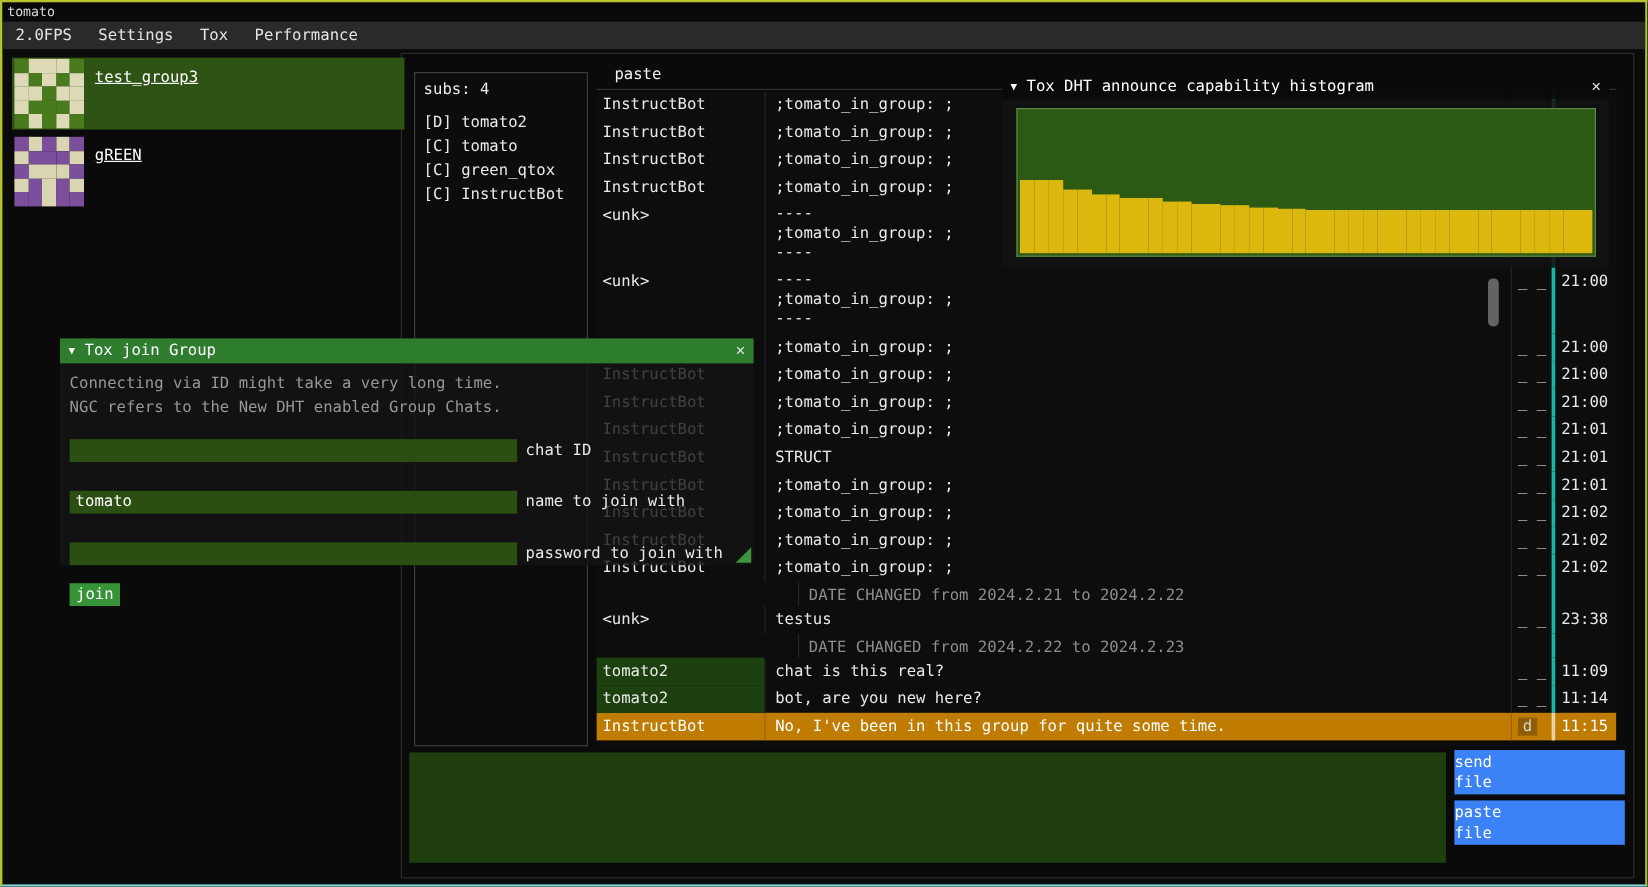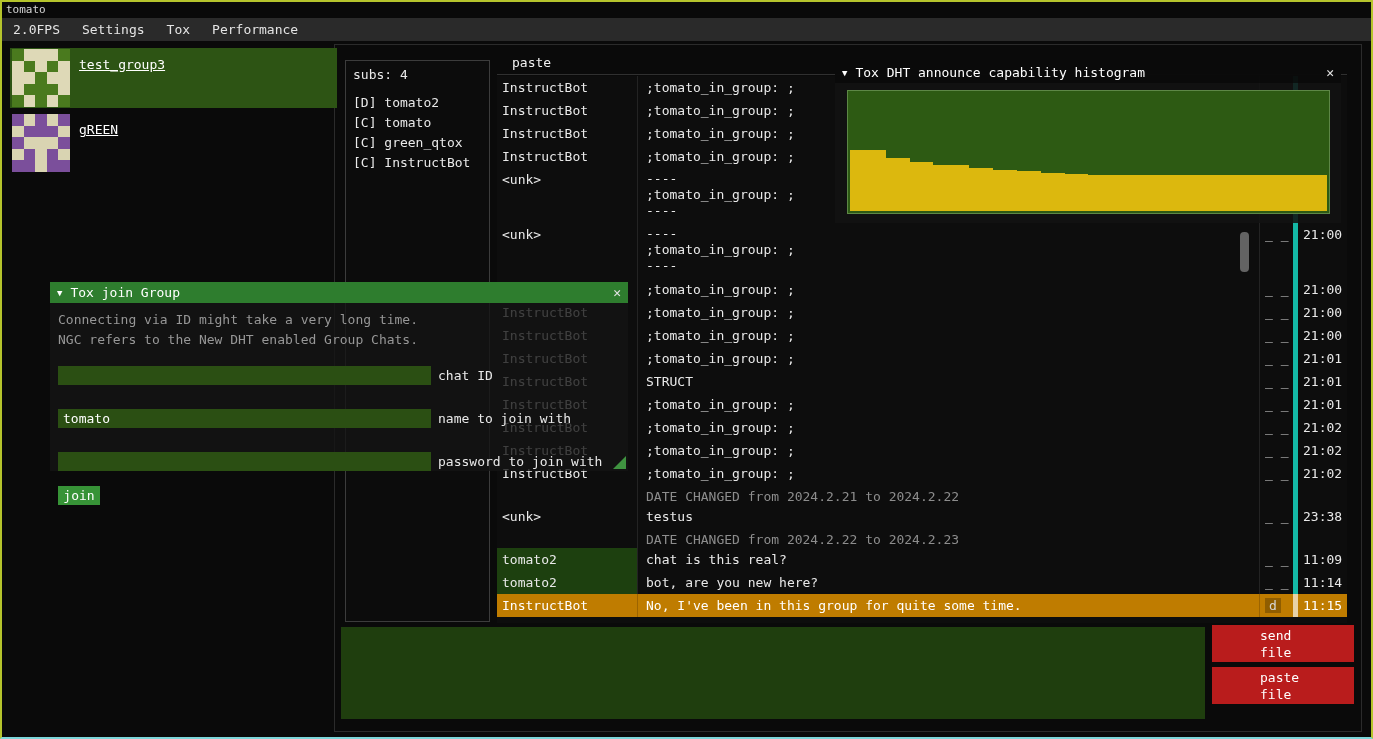--- a/index.html
+++ b/index.html
@@ -29,39 +29,39 @@
   .subs-item { line-height:20px; cursor:pointer; white-space:nowrap; }
 
   .chat-tabbar { position:absolute; left:495px; top:50px; width:850px; height:23px; border-bottom:1px solid #303030; }
   .chat-tab { display:inline-block; padding:3px 15px 0 15px; height:23px; color:#f2f2f2; cursor:pointer; }
 
   .chat-log { position:absolute; left:495px; top:74px; width:850px; height:547px; overflow:hidden; background:#0d0d0d; }
   .chat-row { display:flex; min-height:23px; line-height:17px; }
   .cell-name  { width:140px; flex:none; padding:3px 0 0 5px; white-space:nowrap; overflow:hidden; }
   .cell-msg   { flex:1; padding:3px 0 0 8px; border-left:1px solid #232323; white-space:pre; overflow:hidden; }
   .cell-marks { width:34px; flex:none; padding:3px 0 0 5px; border-left:1px solid #232323; color:#d6d6d6; }
-  .cell-time  { width:54px; flex:none; padding:3px 0 0 5px; border-left:5px solid #14b8a6; }
+  .cell-time  { width:54px; flex:none; padding:3px 0 0 5px; border-left:3px solid #14b8a6; }
   .chat-row.multiline { min-height:55px; }
   .chat-row.multiline .cell-msg div { line-height:16px; }
   .chat-row.date { min-height:20px; }
-  .chat-row.date .cell-msg { color:#8d8d8d; }
+  .chat-row.date .cell-msg { color:#8d8d8d;margin-left:28px; }
   .chat-row.member .cell-name { background:#1d400f; }
   .chat-row.highlight { background:#bf7c00; color:#fff; }
   .chat-row.highlight .cell-msg,
   .chat-row.highlight .cell-marks { border-left-color:#9c6400; }
   .chat-row.highlight .cell-time { border-left-color:#e8d2a8; }
   .mark-box { background:rgba(0,0,0,0.25); padding:0 4px; }
   .chat-scroll-thumb { position:absolute; left:1238px; top:230px; width:9px; height:40px;
                        background:#636363; border-radius:4px; cursor:grab; }
 
   .composer { position:absolute; left:339px; top:625px; width:864px; height:92px;
               background:#1f3e0e; border:none; outline:none; resize:none; color:#fff;
               font:inherit; padding:6px; }
-  .file-btn { position:absolute; left:1210px; width:142px; height:37px; background:#b91c1c; color:#fff;
-              display:flex; flex-direction:column; justify-content:center; align-items:center;
+  .file-btn { position:absolute; left:1210px; width:142px; height:37px; background:#3b82f6; color:#fff;
+              display:flex; flex-direction:column; justify-content:center; 
               line-height:17px; cursor:pointer; }
   .file-btn span { width:46px; }
   .file-btn.send  { top:623px; }
   .file-btn.paste { top:665px; }
 
   .wtitle { height:21px; display:flex; align-items:center; padding:0 7px; color:#fff; }
   .wtitle .collapse { font-size:9px; margin-right:8px; cursor:pointer; }
   .wtitle-text { flex:1; white-space:nowrap; overflow:hidden; }
   .wclose { cursor:pointer; color:#e5e5e5; padding-left:6px; }
 

